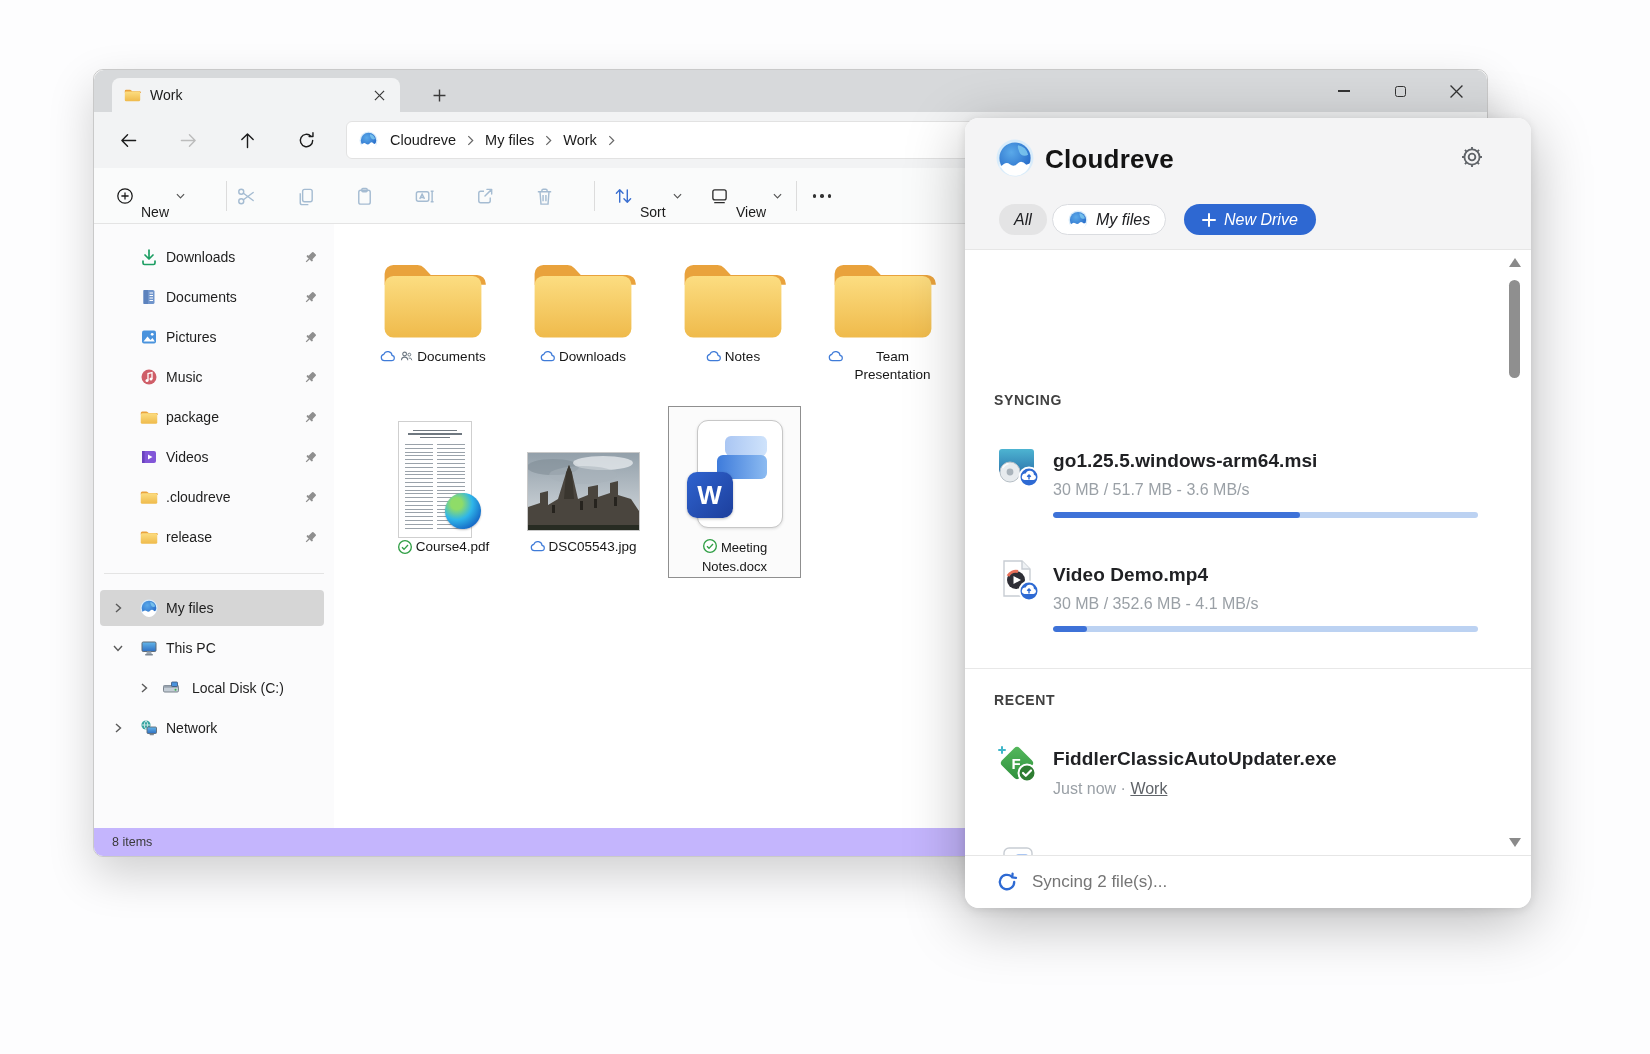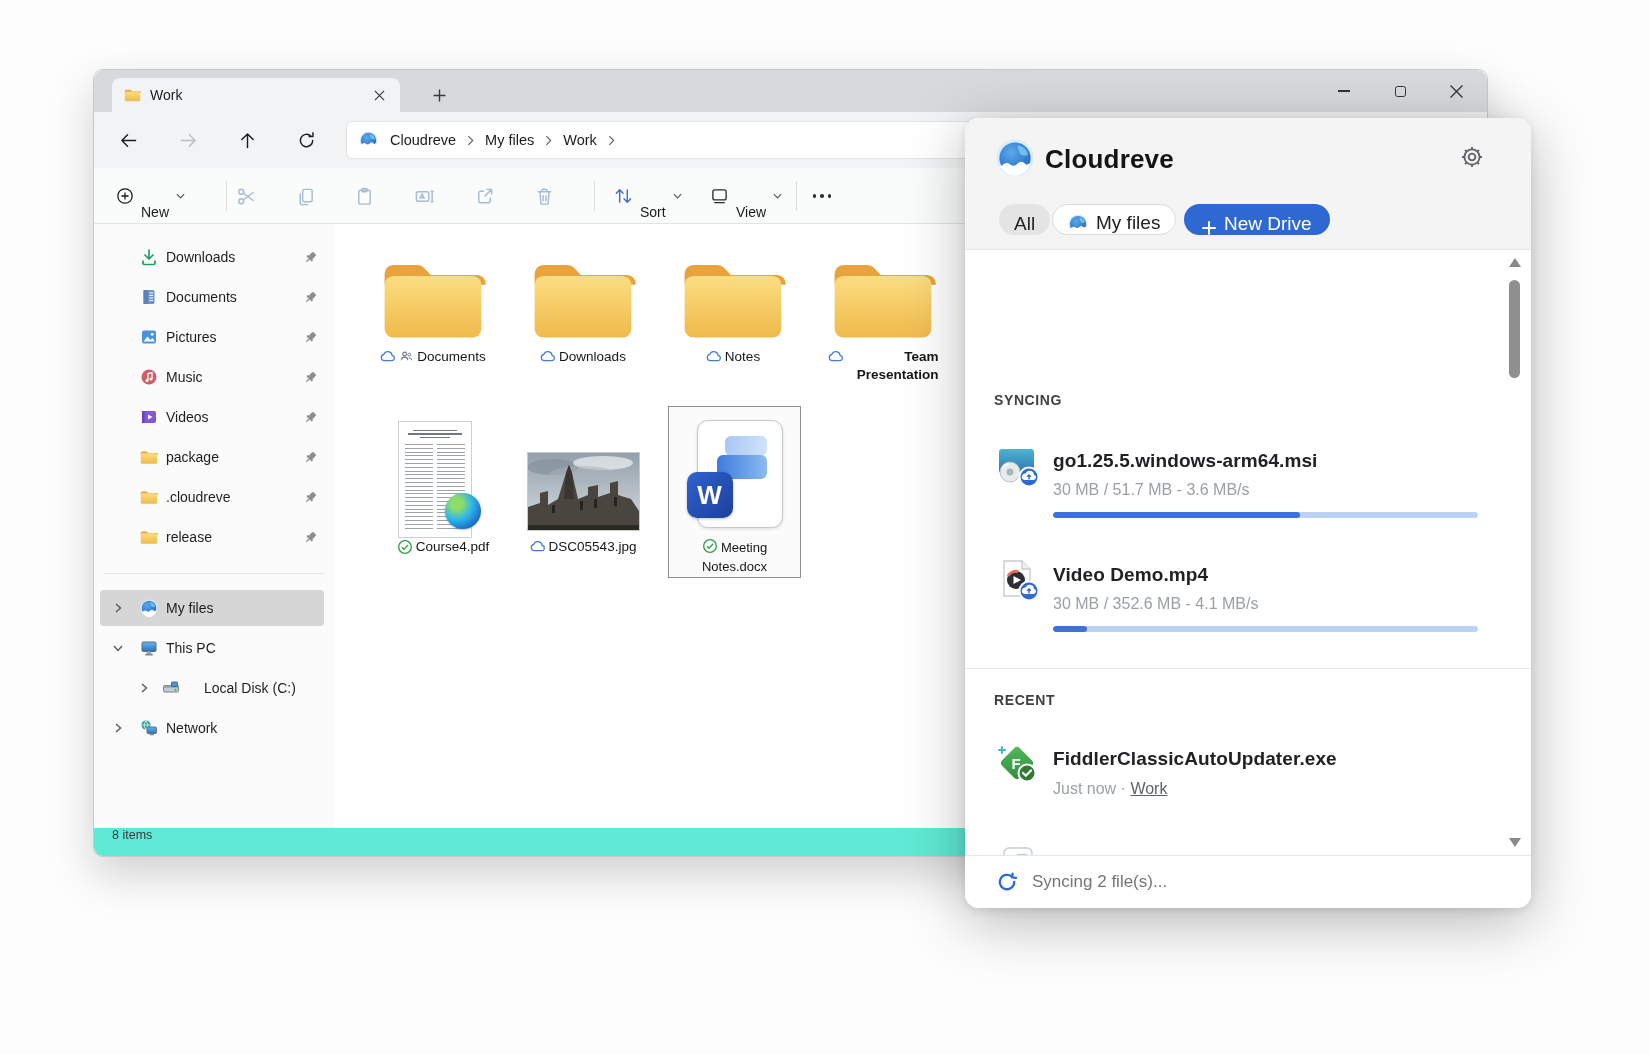--- a/index.html
+++ b/index.html
@@ -41,33 +41,33 @@
   .winbody { position:absolute; left:0; top:154px; right:0; bottom:28px; background:#fff; }
 
   
   .sidebar { position:absolute; left:0; top:0; width:240px; bottom:0; background:#fbfbfc; }
   .side-scroll { position:absolute; left:243px; top:168px; width:4px; height:372px; background:#c6c6c6; border-radius:2px; }
   .srow { position:relative; height:40px; display:flex; align-items:center; }
   .srow .sicon { position:absolute; left:46px; width:18px; height:18px; }
   .srow .slabel { position:absolute; left:72px; font-size:14px; color:#1e1e1e; white-space:nowrap; }
   .srow .pin { position:absolute; right:16px; width:15px; height:15px; }
   .srow .chev { position:absolute; left:18px; width:12px; height:12px; }
-  .srow.indent .chev { left:44px; } .srow.indent .sicon { left:68px; } .srow.indent .slabel { left:110px; }
+  .srow.indent .chev { left:44px; } .srow.indent .sicon { left:68px; } .srow.indent .slabel { left:98px; }
   .sdivider { height:1px; background:#e4e4e4; margin:16px 10px 14px 10px; }
   .sel-bg { position:absolute; left:6px; right:10px; top:2px; bottom:2px; background:#d6d6d6; border-radius:4px; }
   .srow > * { z-index:1; }
 
   
   .filearea { position:absolute; left:240px; top:0; right:0; bottom:0; background:#fff; }
   .tile { position:absolute; width:142px; text-align:center; }
   .tile .ficon { margin:0 auto; }
   .flabel { margin-top:6px; font-size:13.5px; color:#161616; line-height:18px; display:inline-flex; align-items:flex-start; gap:3px; justify-content:center; }
   .flabel .badge15 { flex:0 0 auto; margin-top:1px; }
-  .wrapleft { display:inline-block; text-align:right; width:92px;font-weight:bold; }
-  .statusbar { position:absolute; left:0; bottom:0; right:0; height:28px; background:#5eead4; display:flex; align-items:flex-start; padding-left:18px; }
+  .wrapleft { display:inline-block; text-align:center; width:92px; }
+  .statusbar { position:absolute; left:0; bottom:0; right:0; height:28px; background:#c4b5fd; display:flex; align-items:center; padding-left:18px; }
   .statusbar span { font-size:12.5px; color:#3a3a3a; }
 
   .thumb-pdf { position:absolute; left:64px; top:197px; width:74px; height:117px; background:#fff; border:1px solid #cfcfcf; }
   .pdf-title { margin:8px auto 4px auto; width:56px; }
   .pdf-title i { display:block; height:1.4px; background:#6f7880; margin:2px auto; }
   .pdf-cols { display:flex; justify-content:space-between; padding:2px 6px; }
   .pdf-col { width:28px; height:86px; background:repeating-linear-gradient(to bottom,#9aa2aa 0 1px, transparent 1px 3.8px); }
   .edge-badge { position:absolute; right:-10px; bottom:8px; width:36px; height:36px; border-radius:50%;
      background:radial-gradient(circle at 32% 30%, #8fdc68 0 16%, #2fb6e9 45%, #1567c5 78%, #0e4fa8 100%); box-shadow:0 1px 2px rgba(0,0,0,.25); }
 
@@ -84,21 +84,21 @@
   .sel-label { margin-top:4px; font-size:13px; color:#161616; line-height:19px; }
   .sel-label .inlbadge { vertical-align:-2px; margin-right:3px; }
 
   
   .panel { position:absolute; left:965px; top:118px; width:566px; height:790px; background:#fff;
     border-radius:14px; box-shadow:0 14px 60px rgba(0,0,0,.28), 0 2px 10px rgba(0,0,0,.10); overflow:hidden; }
   .p-header { position:absolute; left:0; top:0; right:0; height:132px; background:#f4f4f5; border-bottom:1px solid #e6e6e6; }
   .p-logo { position:absolute; left:31px; top:21px; }
   .p-title { position:absolute; left:80px; top:26px; font-size:26px; font-weight:bold; color:#141414; letter-spacing:.2px; }
   .p-gear { position:absolute; right:46px; top:26px; width:26px; height:26px; }
-  .pill { position:absolute; top:86px; height:31px; border-radius:16px; display:flex; align-items:flex-end; font-size:19px; color:#202124; padding:0 15px; }
+  .pill { position:absolute; top:86px; height:31px; border-radius:16px; display:flex; align-items:center; font-size:16px; color:#202124; padding:0 15px;font-style:italic; }
   .pill-all { left:34px; background:#e4e4e5; }
   .pill-myfiles { left:87px; background:#fff; border:1px solid #dadce0; gap:8px; }
   .pill-new { left:219px; background:#2e68d2; color:#fff; gap:8px; padding:0 18px; }
   .pill-new span { color:#fff; }
 
   .p-scroll { position:absolute; left:0; top:132px; right:0; bottom:53px; background:#fff; overflow:hidden; }
   .sect-label { position:absolute; left:29px; font-size:14px; font-weight:bold; letter-spacing:.6px; color:#404040; }
   .p-item-icon { position:absolute; left:31px; width:44px; height:44px; }
   .p-name { position:absolute; left:88px; font-size:19px; font-weight:bold; color:#202124; letter-spacing:.1px; }
   .p-sub { position:absolute; left:88px; font-size:16px; color:#9aa0a6; }
@@ -380,41 +380,41 @@
           <svg class="pin" viewBox="0 0 16 16">
               <g transform="rotate(45 8 8)" fill="#8f8f8f">
                 <rect x="5.3" y="1.8" width="5.4" height="6.6" rx="1"></rect>
                 <rect x="3.8" y="8" width="8.4" height="2.2" rx="1.1"></rect>
                 <rect x="7.4" y="10.2" width="1.3" height="4.4"></rect>
               </g>
             </svg>
         </div>
 
         <div class="srow">
-          <svg class="sicon" viewBox="0 0 18 18">
-              <rect x="2" y="3" width="14" height="12" rx="2" fill="#8256d8"></rect>
-              <rect x="2" y="3" width="2.6" height="12" fill="#6a41bd"></rect>
-              <path d="M8 6.5 L12.5 9 L8 11.5 Z" fill="#fff"></path>
-            </svg>
-          <span class="slabel">Videos</span>
+          <svg class="sicon" viewBox="0 0 48 40">
+              <path d="M2 9 a4 4 0 0 1 4-4 h11 a4 4 0 0 1 3 1.4 L23 9.5 h21 a4 4 0 0 1 4 4 V14 H2 Z" fill="#e9a23c"></path>
+              <rect x="2" y="10" width="44" height="28" rx="4" fill="url(#fbody)"></rect>
+            </svg>
+          <span class="slabel">package</span>
           <svg class="pin" viewBox="0 0 16 16">
               <g transform="rotate(45 8 8)" fill="#8f8f8f">
                 <rect x="5.3" y="1.8" width="5.4" height="6.6" rx="1"></rect>
                 <rect x="3.8" y="8" width="8.4" height="2.2" rx="1.1"></rect>
                 <rect x="7.4" y="10.2" width="1.3" height="4.4"></rect>
               </g>
             </svg>
         </div>
 
         <div class="srow">
-          <svg class="sicon" viewBox="0 0 48 40">
-              <path d="M2 9 a4 4 0 0 1 4-4 h11 a4 4 0 0 1 3 1.4 L23 9.5 h21 a4 4 0 0 1 4 4 V14 H2 Z" fill="#e9a23c"></path>
-              <rect x="2" y="10" width="44" height="28" rx="4" fill="url(#fbody)"></rect>
-            </svg>
-          <span class="slabel">package</span>
+          <svg class="sicon" viewBox="0 0 18 18">
+              <rect x="2" y="3" width="14" height="12" rx="2" fill="#8256d8"></rect>
+              <rect x="2" y="3" width="2.6" height="12" fill="#6a41bd"></rect>
+              <path d="M8 6.5 L12.5 9 L8 11.5 Z" fill="#fff"></path>
+            </svg>
+          <span class="slabel">Videos</span>
           <svg class="pin" viewBox="0 0 16 16">
               <g transform="rotate(45 8 8)" fill="#8f8f8f">
                 <rect x="5.3" y="1.8" width="5.4" height="6.6" rx="1"></rect>
                 <rect x="3.8" y="8" width="8.4" height="2.2" rx="1.1"></rect>
                 <rect x="7.4" y="10.2" width="1.3" height="4.4"></rect>
               </g>
             </svg>
         </div>
 
         <div class="srow">

